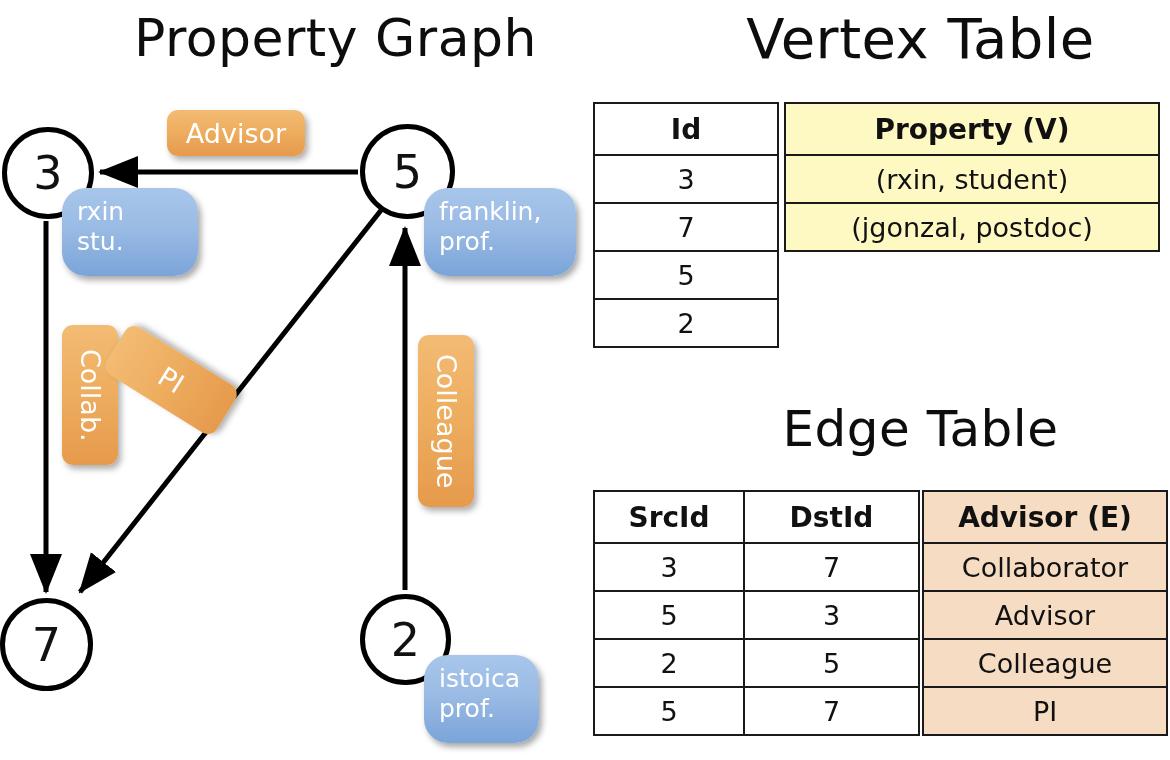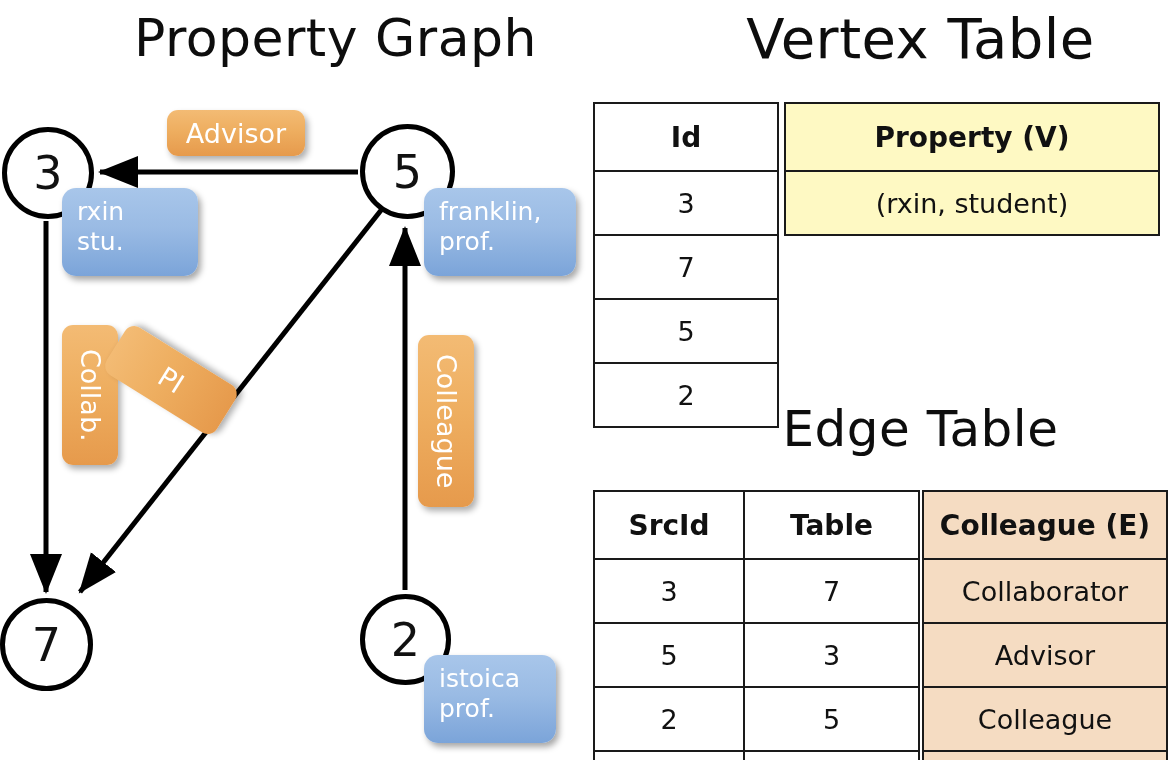--- a/index.html
+++ b/index.html
@@ -52,21 +52,21 @@
     align-items: center;
     justify-content: center;
     font-size: 46px;
     font-family: "DejaVu Sans", sans-serif;
     color: #111;
     z-index: 5;
   }
 
   .vbadge {
     position: absolute;
-    border-radius: 14px;
+    border-radius: 24px;
     background: linear-gradient(to bottom, #a8c6ea 0%, #9abbe4 45%, #7ba4d9 100%);
     box-shadow: 3px 4px 6px rgba(0,0,0,0.35);
     color: #ffffff;
     font-size: 25px;
     line-height: 1.18;
     padding: 9px 13px 14px 15px;
     box-sizing: border-box;
     z-index: 8;
     font-family: "DejaVu Sans", sans-serif;
   }
@@ -91,21 +91,21 @@
     border-collapse: collapse;
     table-layout: fixed;
     font-family: "DejaVu Sans", sans-serif;
   }
   table.grid td, table.grid th {
     border: 2px solid #1a1a1a;
     text-align: center;
     font-weight: normal;
     font-size: 27px;
     color: #111;
-    padding: 8px;
+    padding: 0;
     height: 46px;
   }
   table.grid th { font-weight: bold; font-size: 28px; height: 50px; }
 
   
   #vertex-id-table    { position: absolute; left: 593px; top: 102px; width: 186px; }
   #vertex-prop-table  { position: absolute; left: 784px; top: 102px; width: 376px; }
   #vertex-prop-table th, #vertex-prop-table td { background: #fef9c3; text-align: center; }
 
   
@@ -154,21 +154,21 @@
   </div>
 
   <div class="vbadge" style="left:62px; top:188px; width:136px; height:88px;">
     <span>rxin</span>
     <span>stu.</span>
   </div>
   <div class="vbadge" style="left:424px; top:188px; width:152px; height:88px;">
     <span>franklin,</span>
     <span>prof.</span>
   </div>
-  <div class="vbadge" style="left:424px; top:655px; width:132px; height:88px;">
+  <div class="vbadge" style="left:424px; top:655px; width:115px; height:88px;">
     <span>istoica</span>
     <span>prof.</span>
   </div>
 
   <div class="ebadge" style="left:167px; top:110px; width:138px; height:46px;">Advisor</div>
 
   <div class="ebadge vert-cw" style="left:62px; top:325px; width:56px; height:140px;">Collab.</div>
 
   <div class="ebadge vert-cw" style="left:143px; top:315px; width:56px; height:130px; transform:rotate(-58deg); transform-origin:50% 50%;">PI</div>
 
@@ -199,33 +199,36 @@
 
 <table class="grid" id="vertex-prop-table">
   <thead>
     <tr>
       <th>Property (V)</th>
     </tr>
   </thead>
   <tbody>
     <tr>
         <td>(rxin, student)</td>
+      </tr>
+    <tr>
+        <td>(jgonzal, postdoc)</td>
       </tr>
   </tbody>
 </table>
 
 <table class="grid" id="edge-ids-table">
   <colgroup>
       <col class="c1">
       <col class="c2">
     </colgroup>
   <thead>
     <tr>
       <th>SrcId</th>
-      <th>Table</th>
+      <th>DstId</th>
     </tr>
   </thead>
   <tbody>
     <tr>
       <td>3</td>
       <td>7</td>
     </tr>
     <tr>
       <td>5</td>
       <td>3</td>
@@ -237,21 +240,21 @@
     <tr>
       <td>5</td>
       <td>7</td>
     </tr>
   </tbody>
 </table>
 
 <table class="grid" id="edge-prop-table">
   <thead>
     <tr>
-      <th>Colleague (E)</th>
+      <th>Advisor (E)</th>
     </tr>
   </thead>
   <tbody>
     <tr>
         <td>Collaborator</td>
       </tr>
     <tr>
         <td>Advisor</td>
       </tr>
     <tr>

